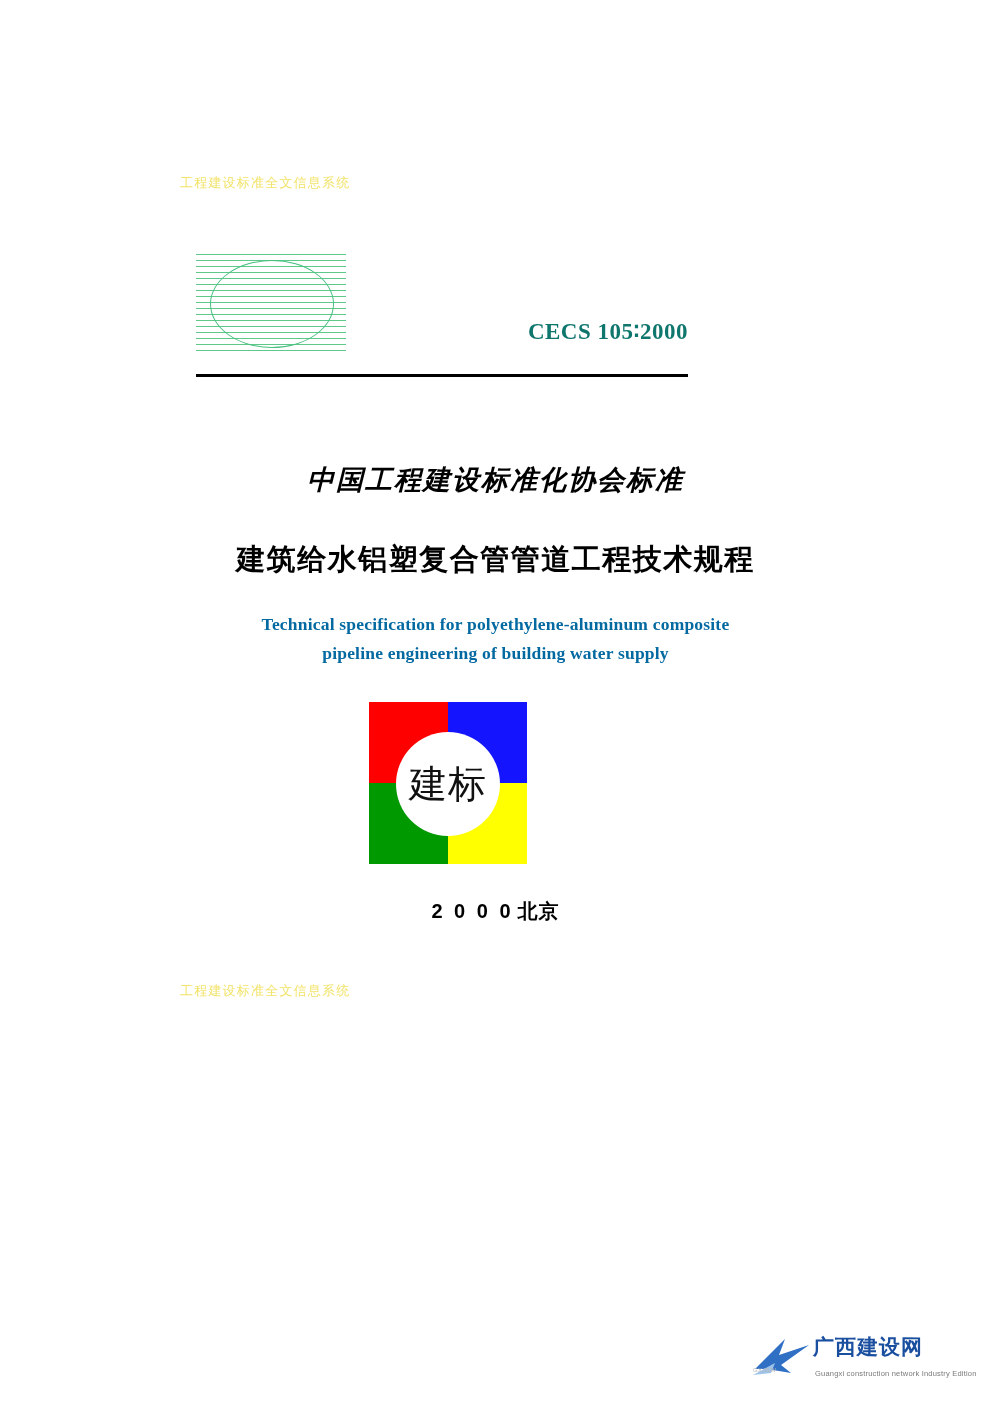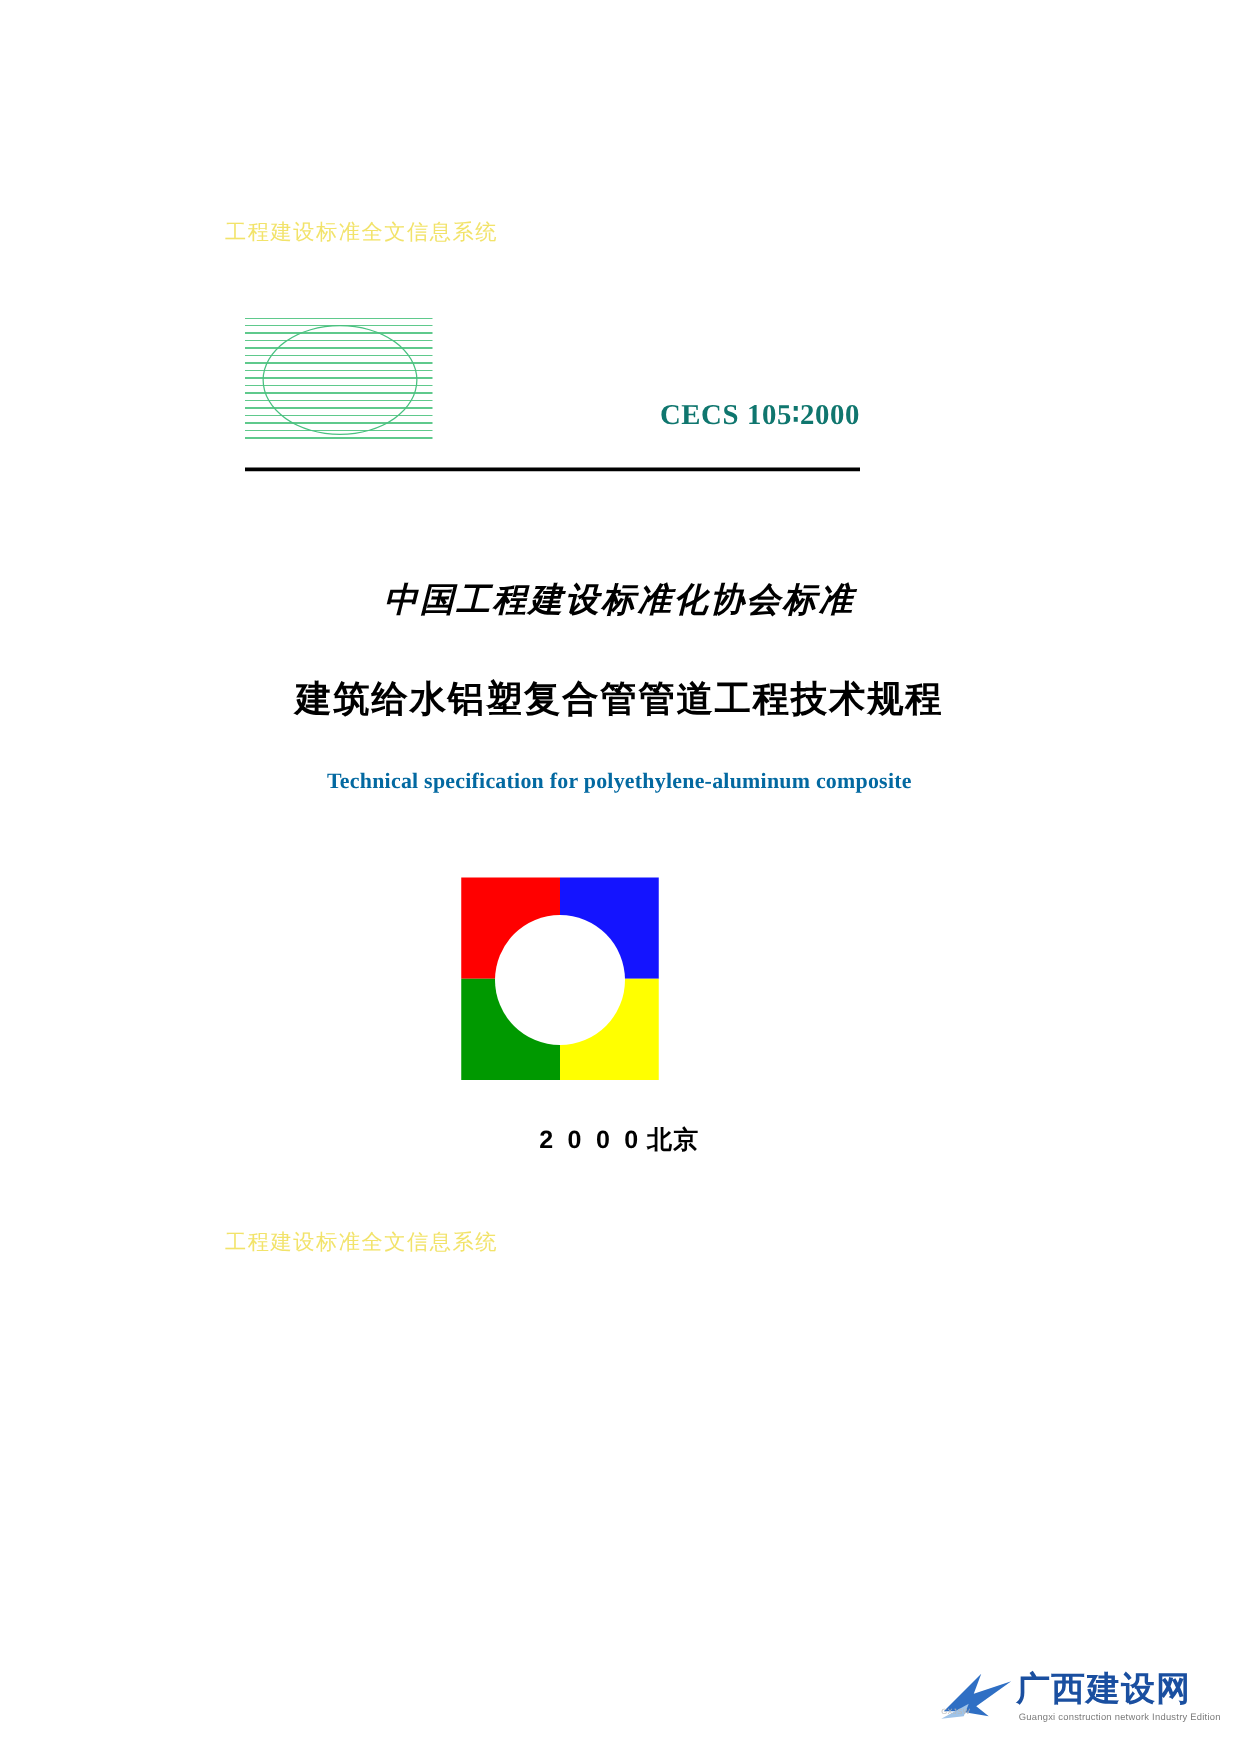--- a/index.html
+++ b/index.html
@@ -19,21 +19,21 @@
     position: absolute;
     inset: 0;
     background: #ffffff;
   }
 
   
   .wm {
     position: absolute;
     color: #f2e36a;
     font-family: "Liberation Sans", sans-serif;
-    font-size: 17px;
+    font-size: 13px;
     letter-spacing: 1.2px;
     white-space: nowrap;
   }
   .wm-top { left: 180px; top: 174px; }
   .wm-bottom { left: 180px; top: 982px; }
 
   
   .header-row {
     position: absolute;
     left: 196px;
@@ -218,21 +218,21 @@
     top: 8px;
     width: 62px;
     height: 44px;
   }
   .site-star svg { display: block; }
   .site-name {
     position: absolute;
     left: 62px;
     top: 6px;
     font-family: "Liberation Sans", sans-serif;
-    font-size: 27px;
+    font-size: 21px;
     font-weight: 700;
     color: #1a4fa0;
     letter-spacing: 1px;
     white-space: nowrap;
   }
   .site-sub {
     position: absolute;
     left: 64px;
     top: 42px;
     font-family: "Liberation Sans", sans-serif;
@@ -269,28 +269,30 @@
   </div>
 
   <div class="rule"></div>
 
   <div class="assoc-title">中国工程建设标准化协会标准</div>
 
   <div class="main-title">建筑给水铝塑复合管管道工程技术规程</div>
 
   <div class="en-title">
     <div>Technical specification for polyethylene-aluminum composite</div>
+    <div>pipeline engineering of building water supply</div>
   </div>
 
   <div class="emblem">
     <div class="quad q-tl"></div>
     <div class="quad q-tr"></div>
     <div class="quad q-bl"></div>
     <div class="quad q-br"></div>
     <div class="emblem-circle"></div>
+    <div class="emblem-text">建标</div>
   </div>
 
   <div class="place-year">
     <span>2 0 0 0</span><span class="city">北京</span>
   </div>
 
   <div class="wm wm-bottom">工程建设标准全文信息系统</div>
 
   <div class="site-logo">
     <div class="site-star">

